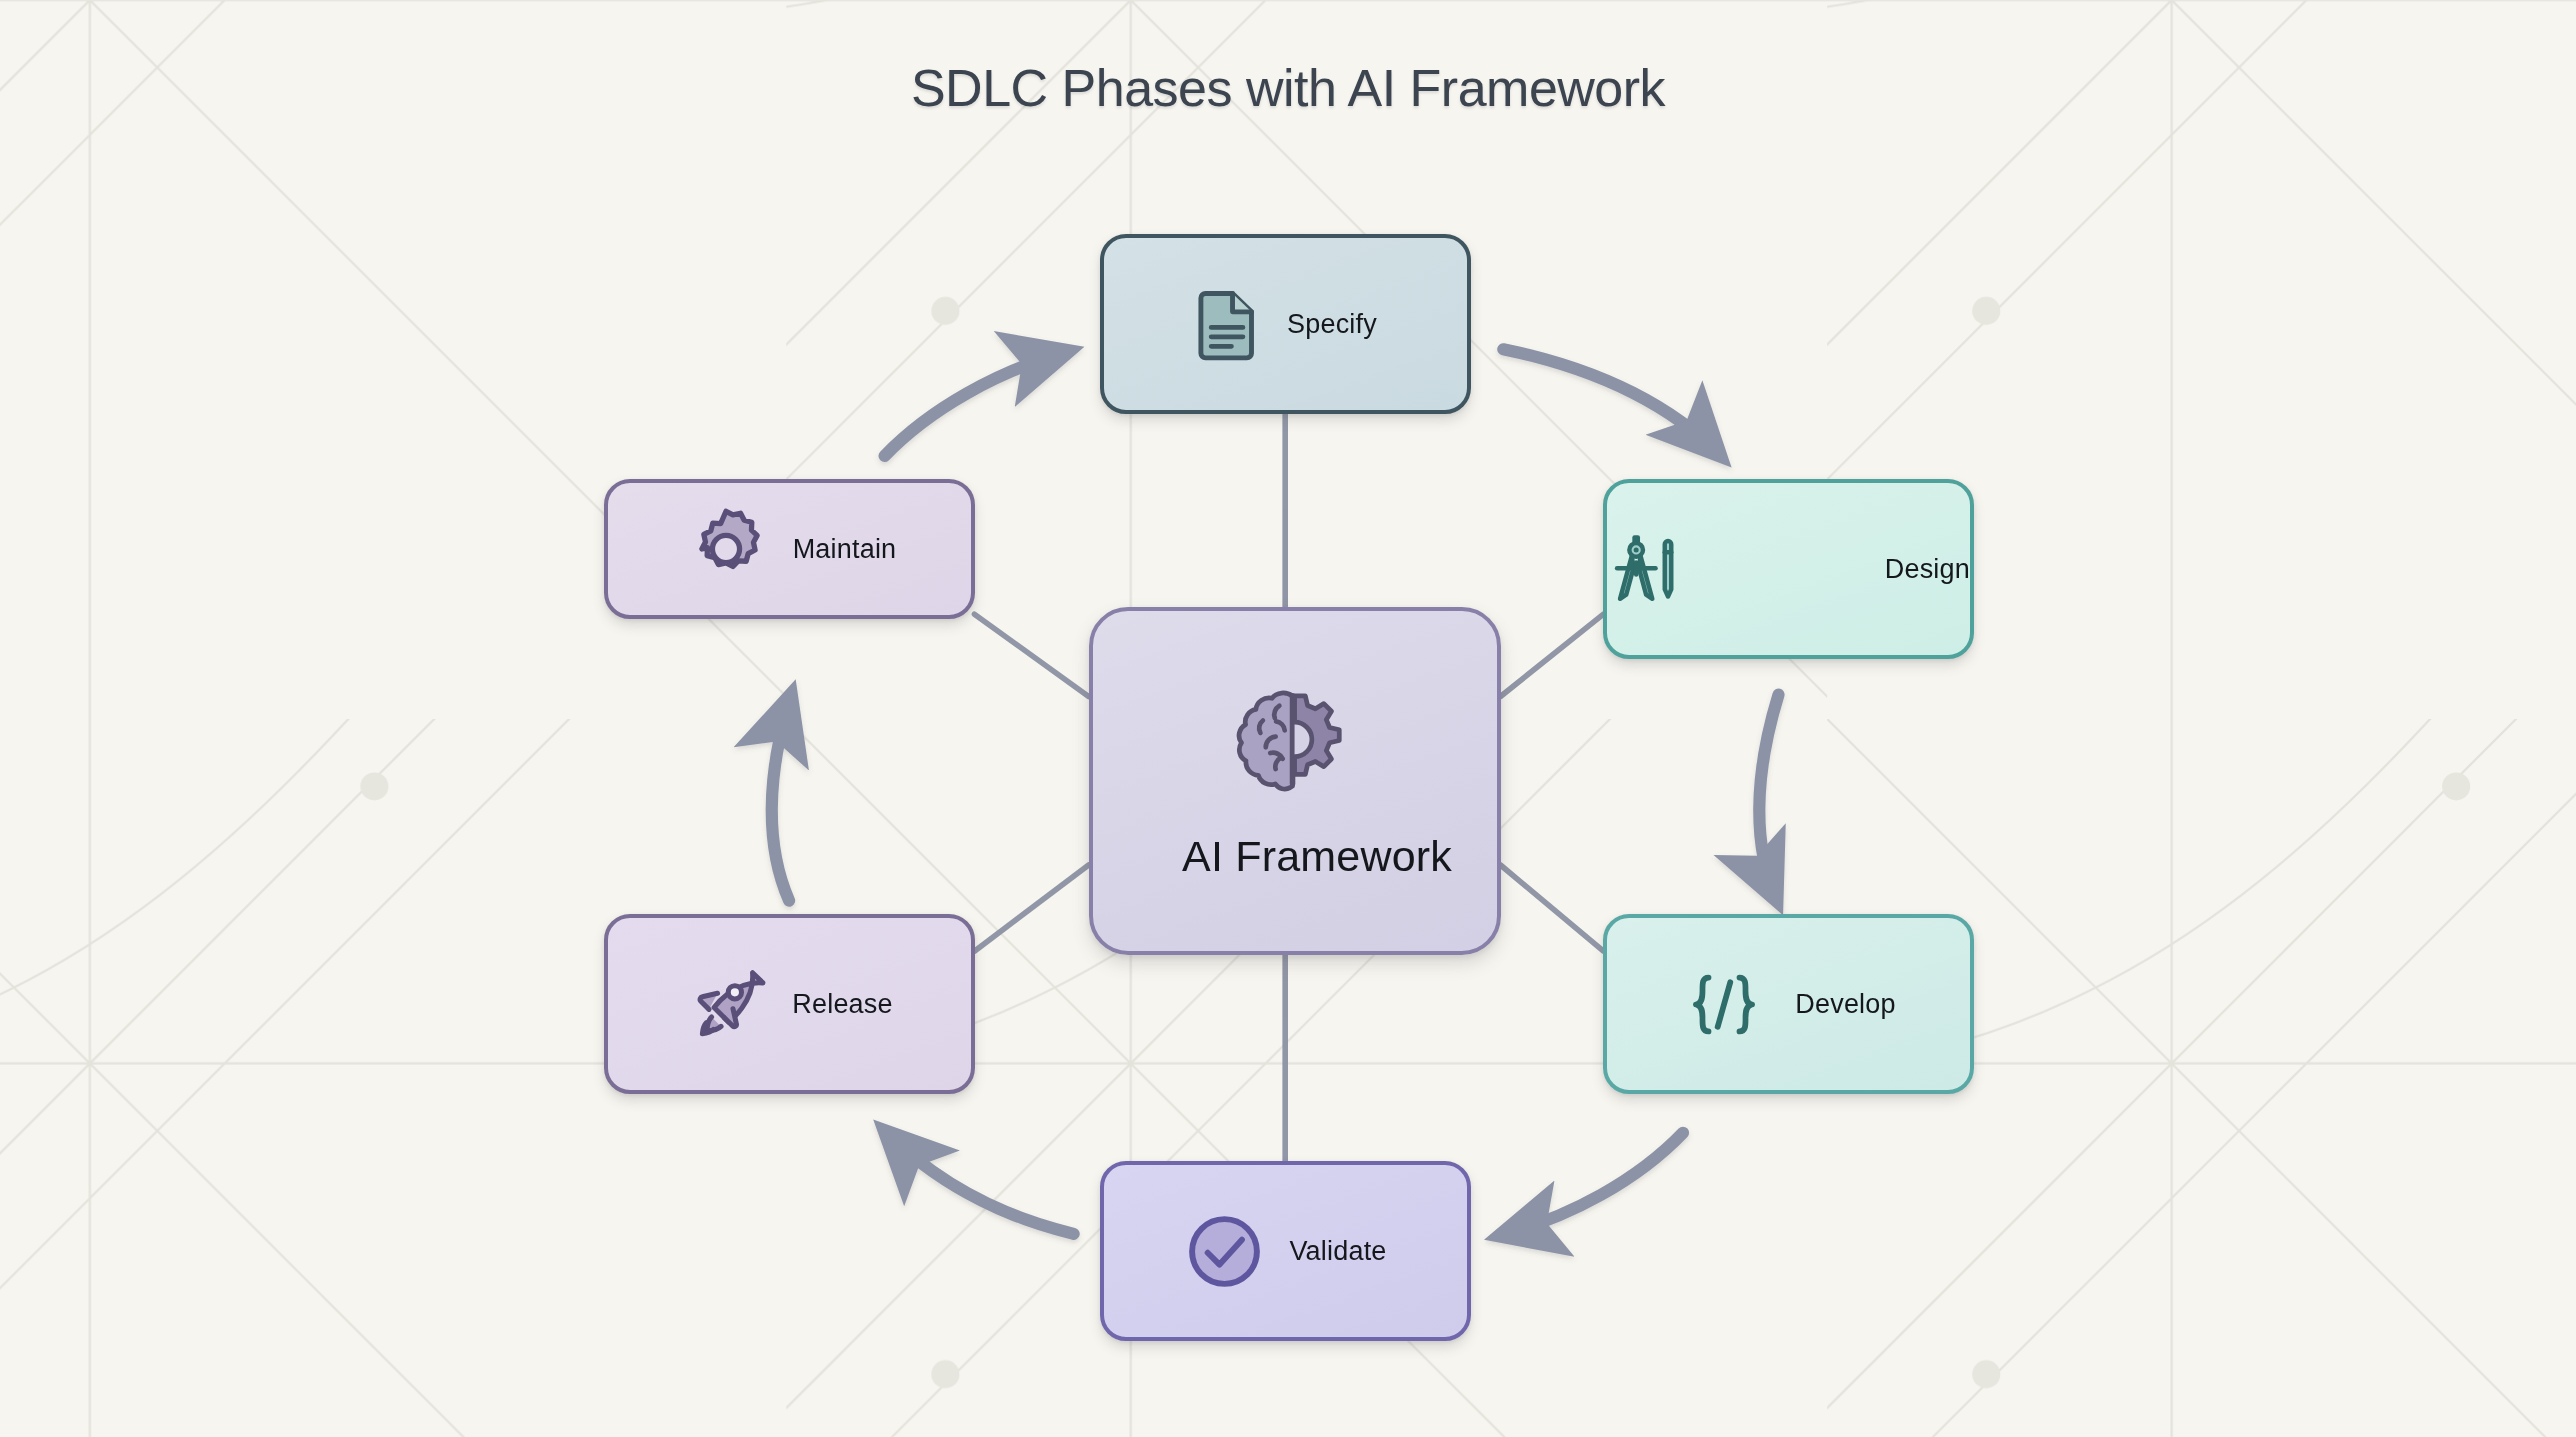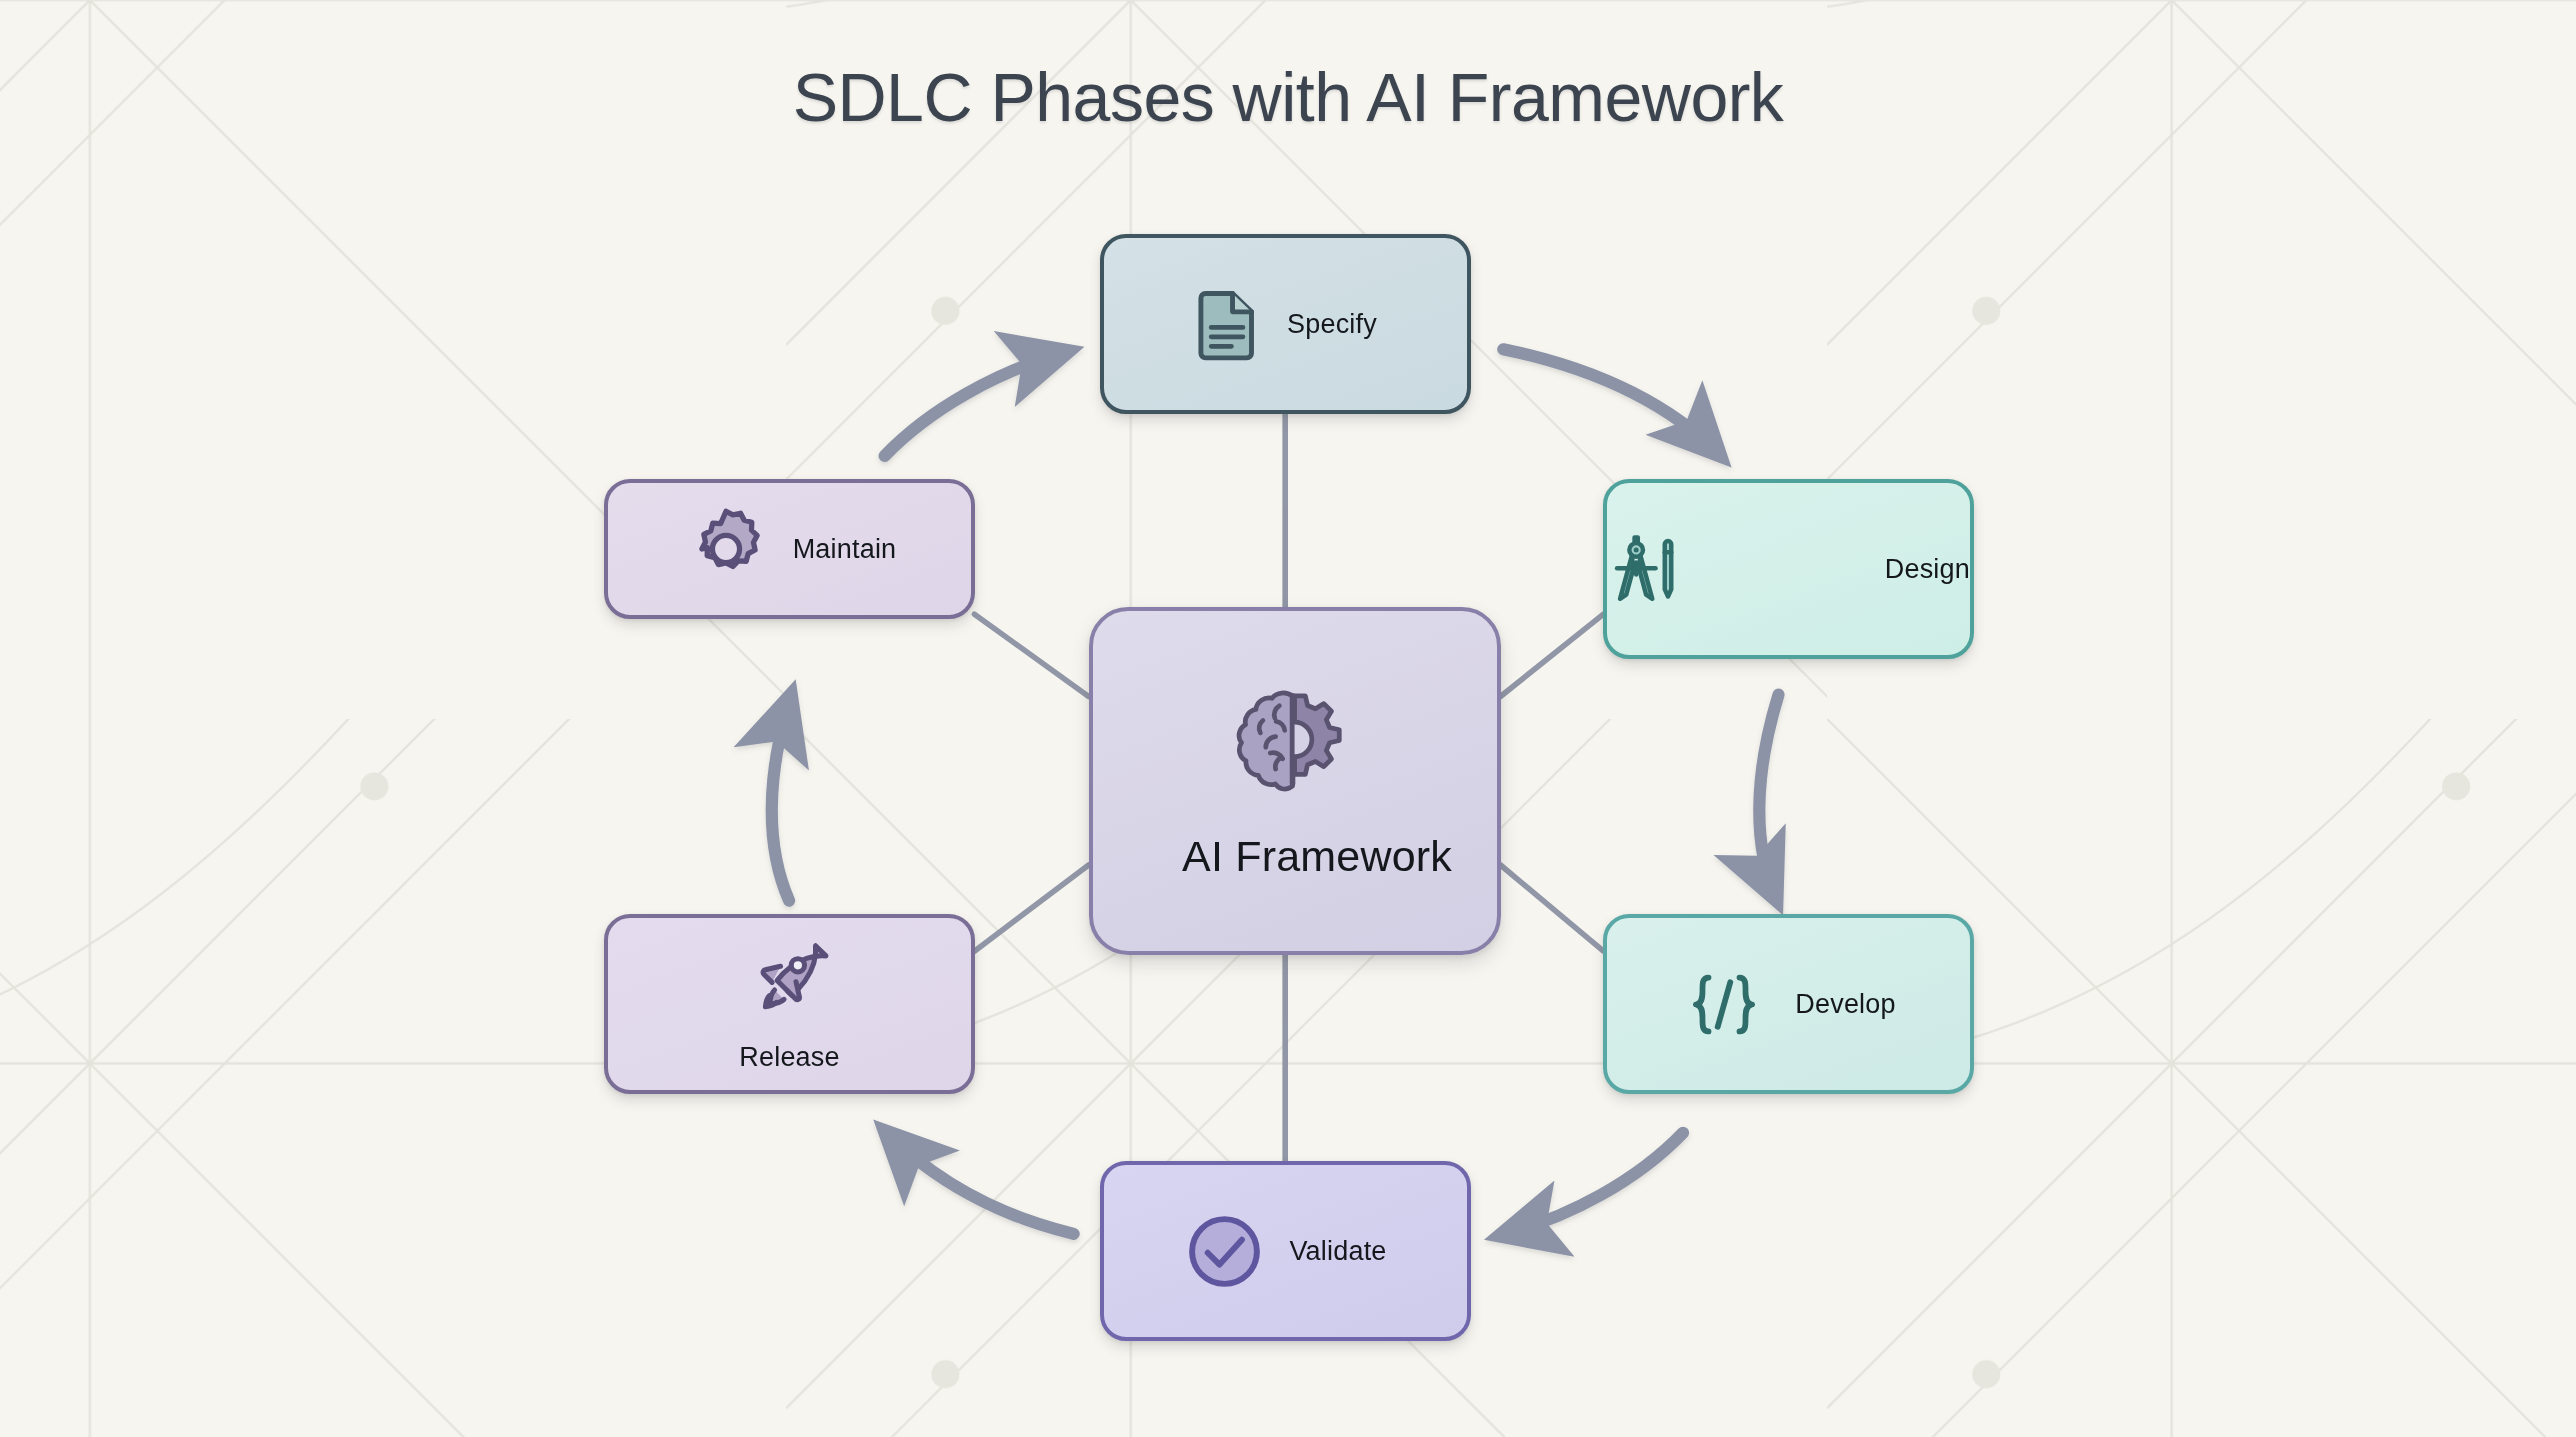--- a/index.html
+++ b/index.html
@@ -11,21 +11,21 @@
     position:relative;
   }
   #stage{position:absolute;inset:0;width:2576px;height:1438px;}
   #bg{position:absolute;inset:0;width:2576px;height:1438px;pointer-events:none;}
   #edges{position:absolute;inset:0;width:2576px;height:1438px;pointer-events:none;}
 
   .title{
     position:absolute;
     left:0;top:58px;width:2576px;
     text-align:center;
-    font-size:68px;
+    font-size:52px;
     font-weight:400;
     letter-spacing:-0.5px;
     color:#3c4450;
     text-shadow:0 1.9px 2.8px rgba(120,120,120,.22);
   }
 
   .node{
     position:absolute;
     box-sizing:border-box;
     display:flex;
@@ -49,21 +49,21 @@
   
   #n-specify {left:1100px; top:234px;  width:371px; height:180px;
               background:linear-gradient(160deg,#d4e1e6 0%,#c9dae0 100%); border-color:#3f5560;}
   #n-design  {left:1603px; top:479px;  width:371px; height:180px;
               background:linear-gradient(160deg,#daf2ec 0%,#cdeee6 100%); border-color:#4fa19b;justify-content:space-between;}
   #n-develop {left:1603px; top:914px;  width:371px; height:180px;
               background:linear-gradient(160deg,#d9f0ec 0%,#cdeae6 100%); border-color:#5aa8a5;gap:28px;}
   #n-validate{left:1100px; top:1161px; width:371px; height:180px;
               background:linear-gradient(160deg,#d8d5f2 0%,#cfcbeb 100%); border-color:#6f66ac;}
   #n-release {left:604px;  top:914px;  width:371px; height:180px;
-              background:linear-gradient(160deg,#e4dcee 0%,#ded5e9 100%); border-color:#7a6e96;flex-direction:column;}
+              background:linear-gradient(160deg,#e4dcee 0%,#ded5e9 100%); border-color:#7a6e96;}
   #n-maintain{left:604px;  top:479px;  width:371px; height:140px;
               background:linear-gradient(160deg,#e5dcec 0%,#ded6e8 100%); border-color:#7a6e96;}
 
   #n-center{
     left:1089px; top:607px; width:412px; height:348px;
     flex-direction:column; gap:17px;
     border-radius:39px;
     background:linear-gradient(160deg,#dedbeb 0%,#d3cfe4 100%);
     border-color:#8880a8; border-width:4.7px;
     box-shadow:0 8.4px 17px rgba(90,90,90,.18), 0 2.8px 5.6px rgba(80,80,80,.1);

